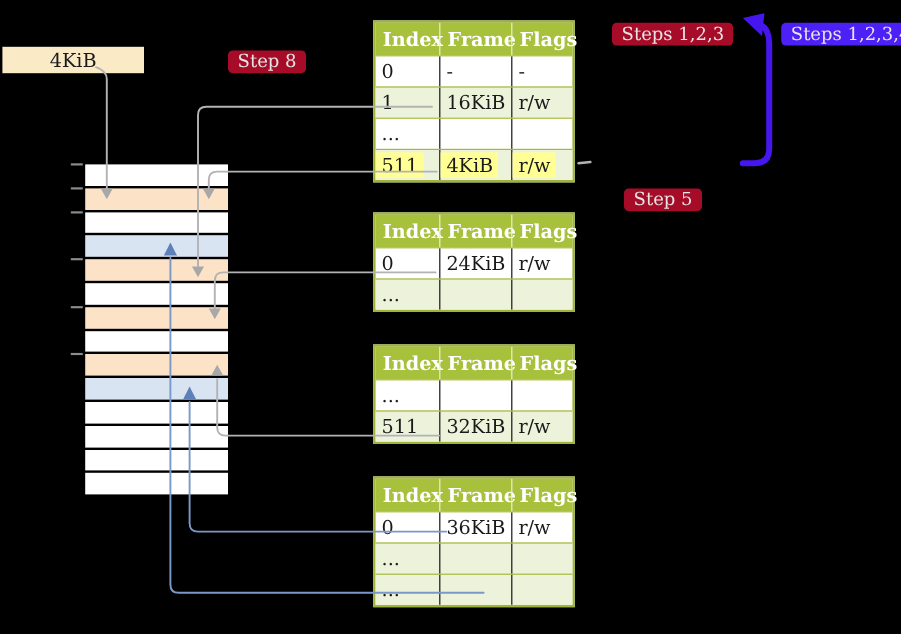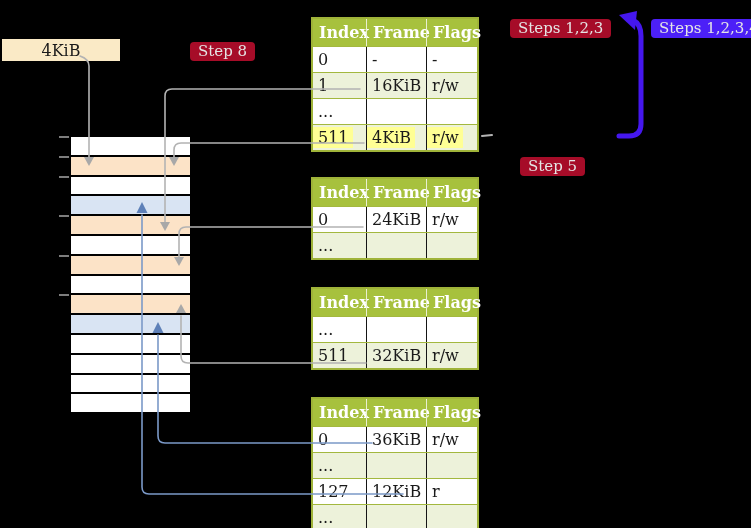--- a/index.html
+++ b/index.html
@@ -182,25 +182,20 @@
   <div class="row">
     <div class="cell">0</div>
     <div class="cell">36KiB</div>
     <div class="cell">r/w</div>
   </div>
   <div class="row green">
     <div class="cell">...</div>
     <div class="cell"></div>
     <div class="cell"></div>
   </div>
-  <div class="row">
-    <div class="cell">127</div>
-    <div class="cell">12KiB</div>
-    <div class="cell">r</div>
-  </div>
   <div class="row green">
     <div class="cell">...</div>
     <div class="cell"></div>
     <div class="cell"></div>
   </div>
 </div>
 
 <svg class="overlay" width="751" height="528" viewBox="0 0 751 528" xmlns="http://www.w3.org/2000/svg">
 
   <g stroke="#8c8c8c" stroke-width="1.8">

